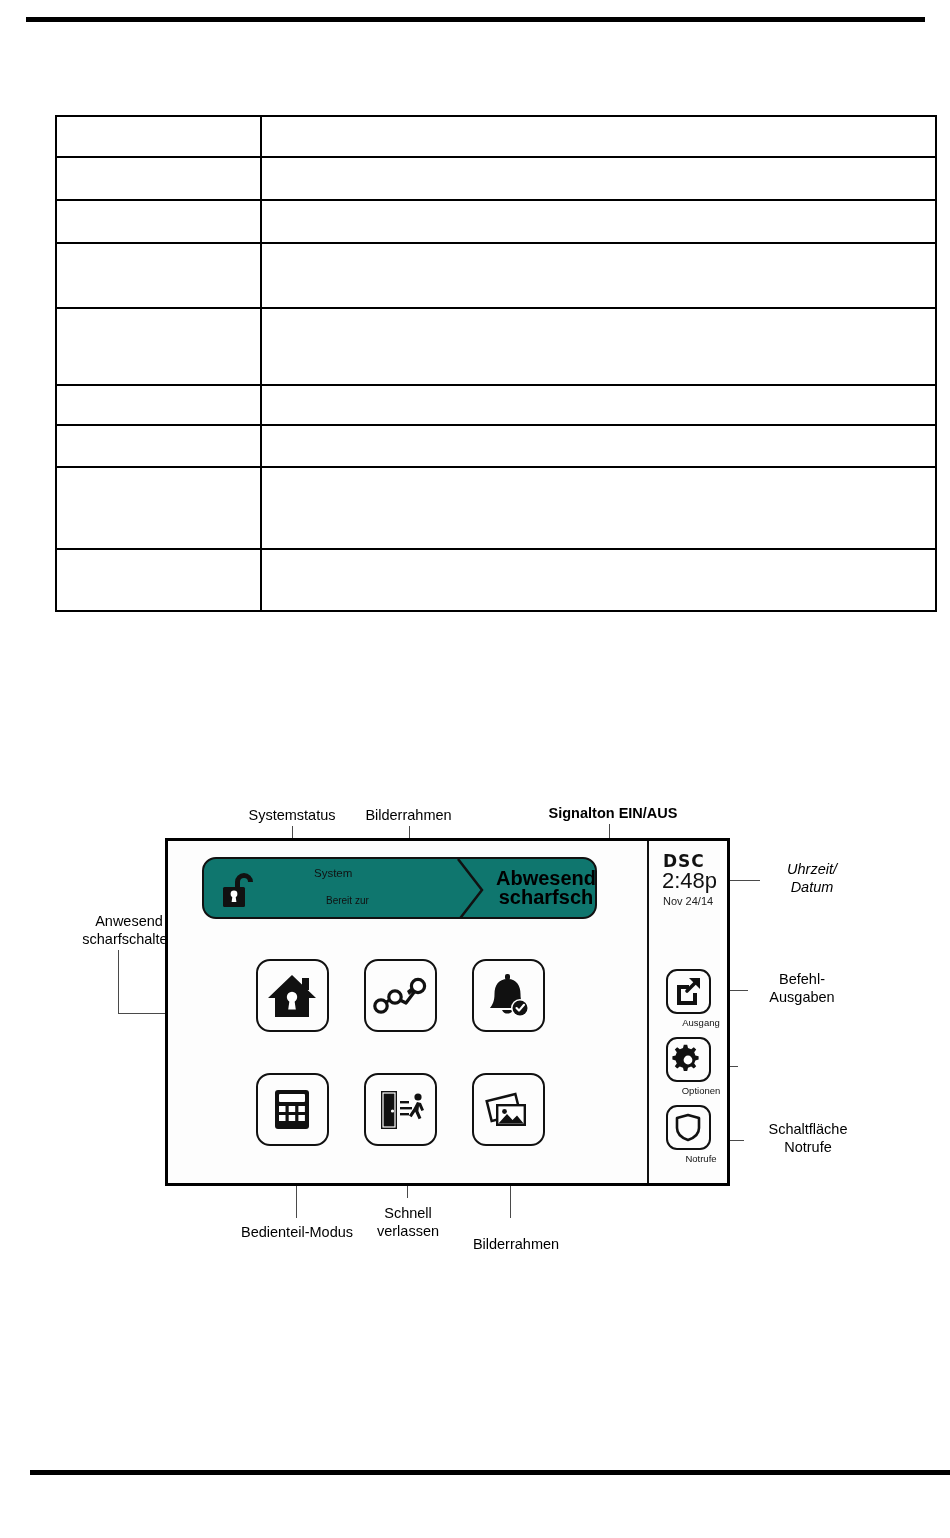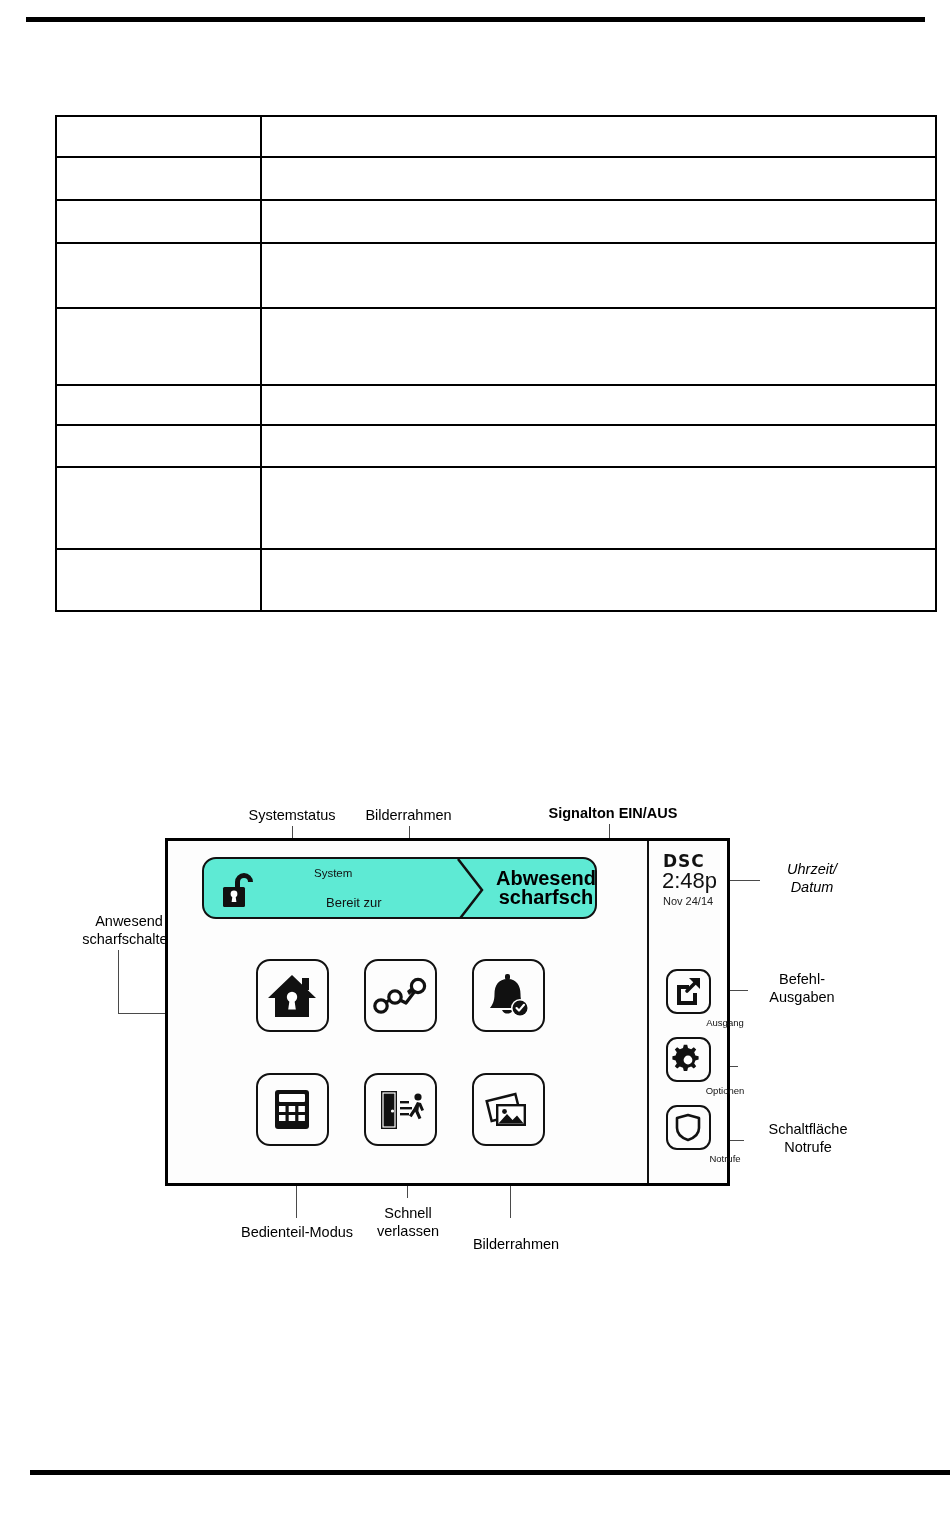--- a/index.html
+++ b/index.html
@@ -61,32 +61,32 @@
     box-sizing:border-box;
     z-index:3;
   }
   .panel-inner{position:relative;width:100%;height:100%;}
 
   
   .statusbar{
     position:absolute;left:34px;top:16px;width:395px;height:62px;
     border:2.5px solid #111;
     border-radius:14px;
-    background:#5eead4;
+    background:#0f766e;
     box-sizing:border-box;
     overflow:hidden;
   }
   .lock{
     position:absolute;left:17px;top:12px;width:40px;height:38px;
   }
   .st-line1{
     position:absolute;left:110px;top:8px;font-size:11.5px;color:#111;
   }
   .st-line2{
-    position:absolute;left:122px;top:36px;font-size:13px;color:#111;
+    position:absolute;left:122px;top:36px;font-size:10px;color:#111;
   }
   .chev{
     position:absolute;left:252px;top:0px;width:36px;height:62px;
   }
   .armtxt{
     position:absolute;left:290px;top:10px;width:104px;
     font-size:20px;font-weight:bold;line-height:19px;text-align:center;color:#000;
   }
 
   
@@ -118,21 +118,21 @@
     position:absolute;left:14px;top:54px;font-size:11px;color:#222;
   }
   .sbtn{
     position:absolute;left:17px;width:45px;height:45px;
     border:2.5px solid #111;border-radius:11px;background:#fdfdfd;
     box-sizing:border-box;
   }
   .sbtn svg{position:absolute;left:0;top:0;}
   .scap{
     position:absolute;left:0;width:104px;text-align:center;
-    font-size:9.5px;color:#111;padding-left:24px;
+    font-size:9.5px;color:#111;
   }
   .s0{top:128px;} .s0c{top:176px;}
   .s1{top:196px;} .s1c{top:244px;}
   .s2{top:264px;} .s2c{top:312px;}
 </style>
 </head>
 <body>
 
 <div class="page">
 

